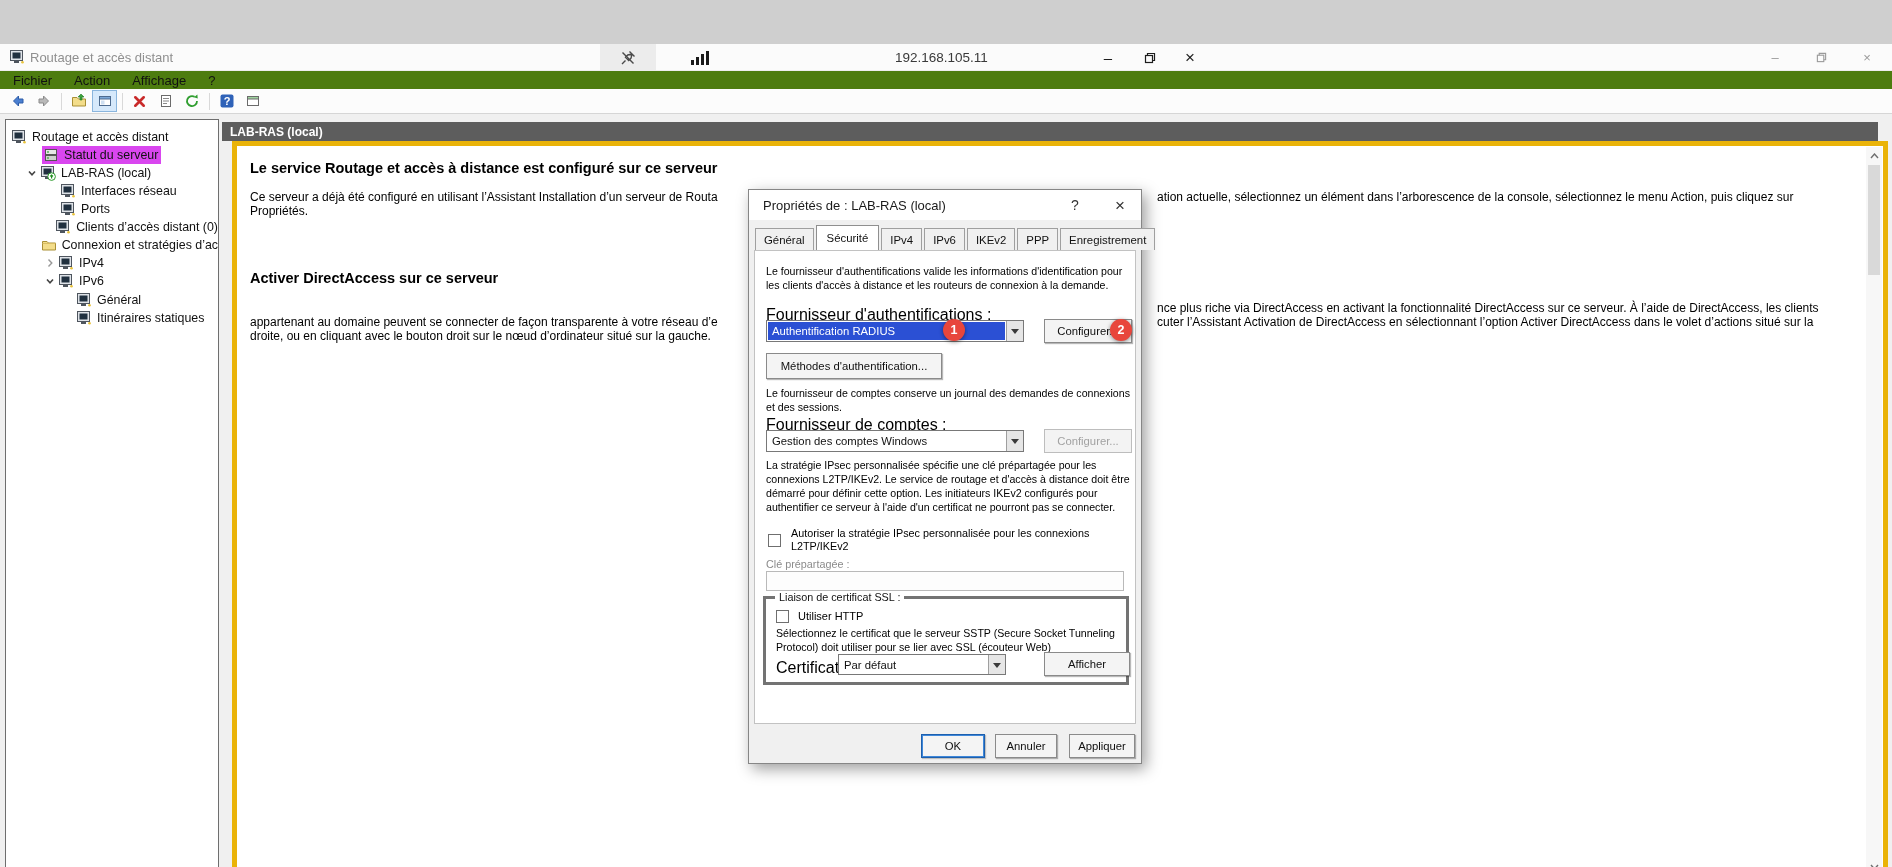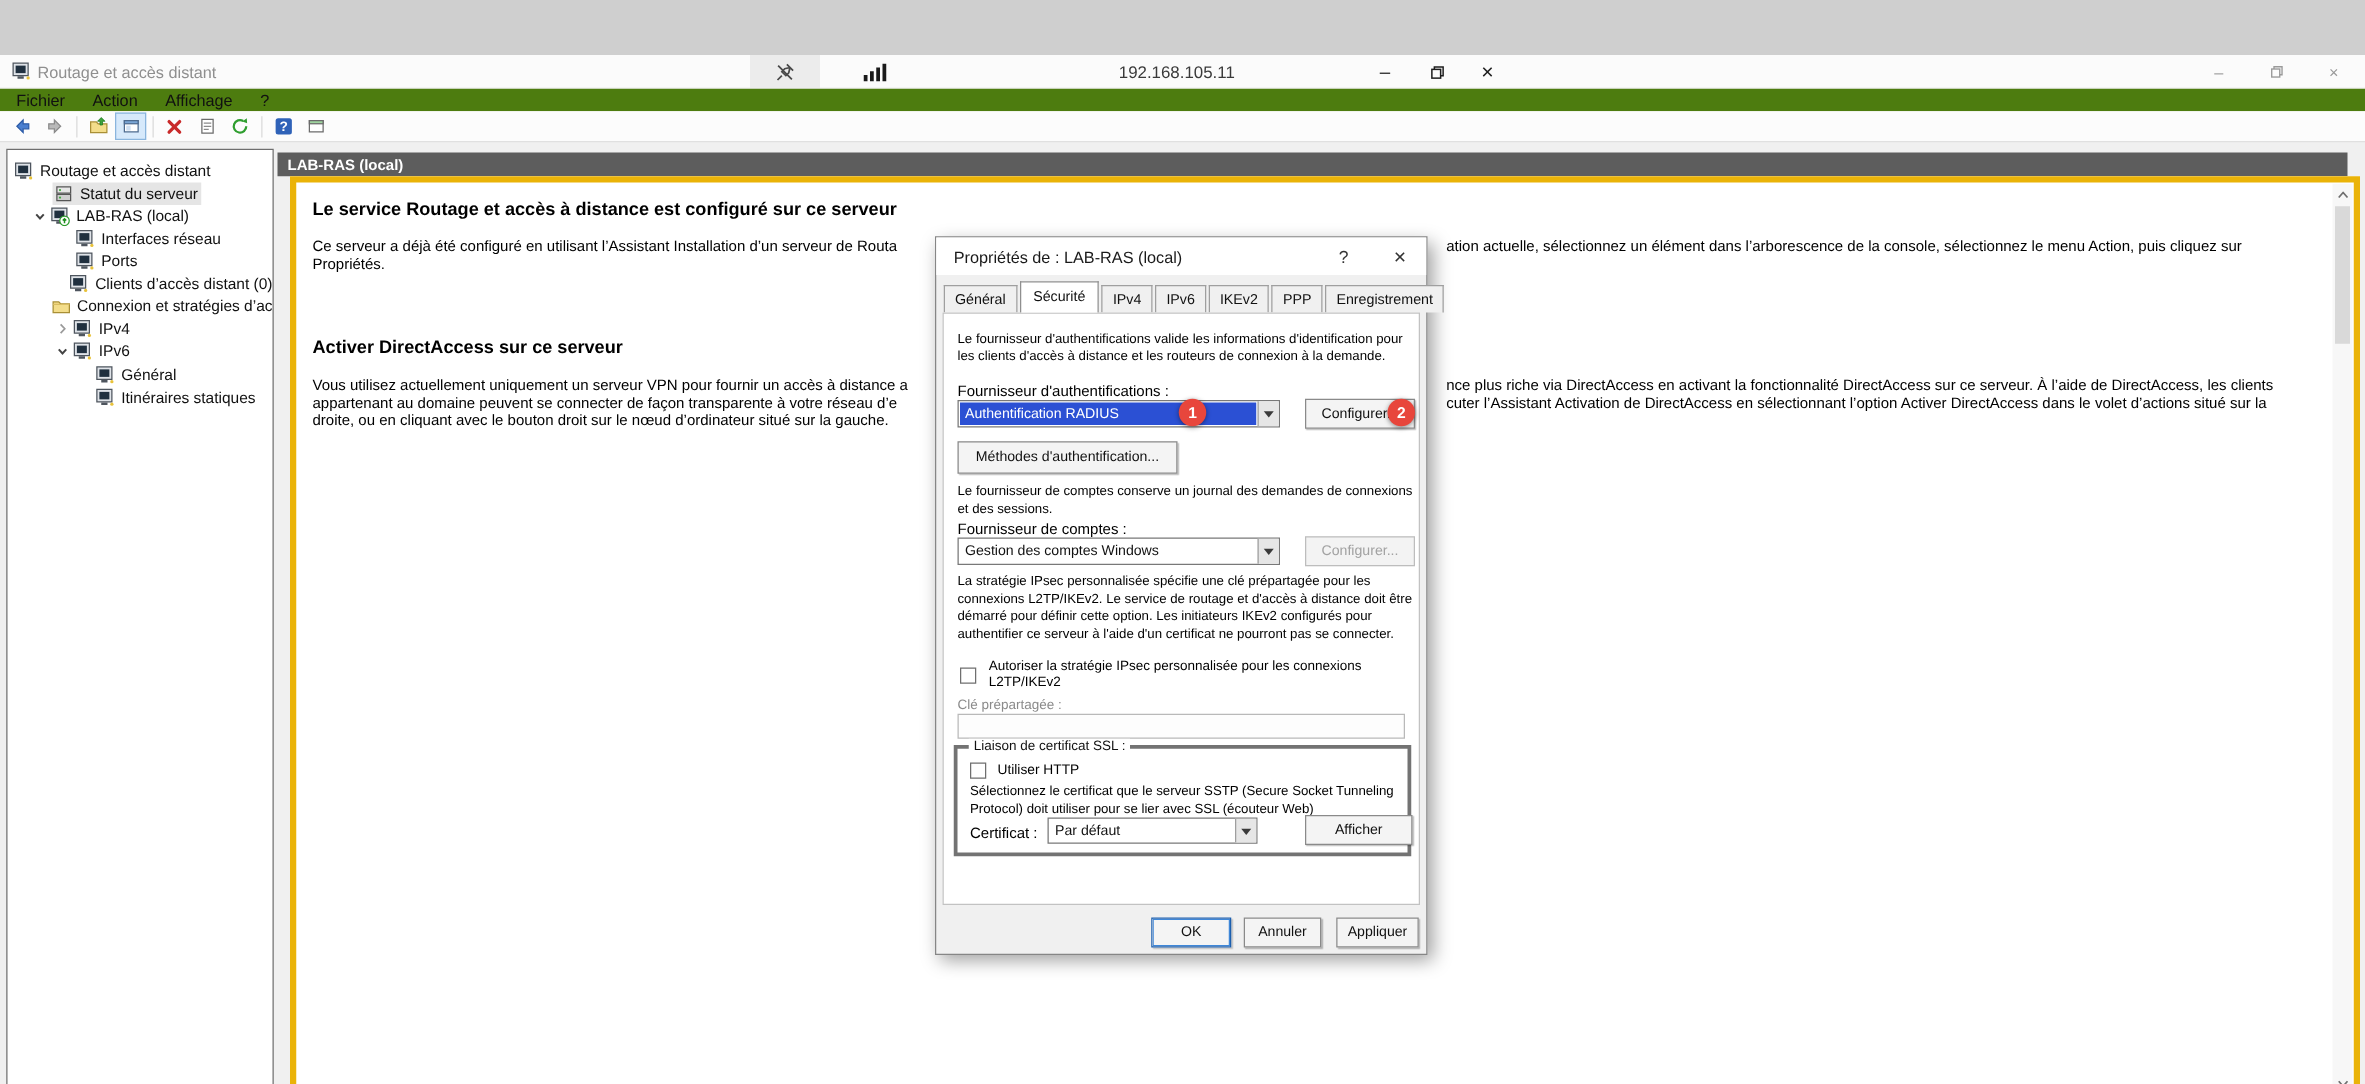--- a/index.html
+++ b/index.html
@@ -31,21 +31,21 @@
   
   .workspace{position:absolute;left:0;top:70px;width:1892px;height:775px;background:#f0f0f0}
 
   
   .tree{position:absolute;left:5px;top:75px;width:214px;height:762px;background:#fff;border:1px solid #6e6e6e;overflow:hidden}
   .trow{position:absolute;left:0;right:0;height:17px;display:flex;align-items:center;font-size:12.4px;white-space:nowrap}
   .sp{display:inline-block;height:1px}
   .chev{width:16px;height:16px;display:flex;align-items:center;justify-content:center;flex:none}
   .ticon{flex:none;margin-right:5px}
   .hl-wrap{display:inline-flex;align-items:center;padding:1px 3px 1px 1px}
-  .hl-wrap.sel{background:#e5e5e5}
+  .hl-wrap.sel{background:#d946ef}
   .hthumb{position:absolute;left:3px;bottom:6px;width:152px;height:3px;background:#9a9a9a}
 
   
   .dhdr{position:absolute;left:222px;top:78px;width:1656px;height:19px;background:#5d5d5d;color:#fff;font-weight:bold;font-size:12px;display:flex;align-items:center;padding-left:8px}
   .card{position:absolute;left:232px;top:97px;width:1656px;height:740px;background:#fff;border:5px solid #eab308}
   .h1{position:absolute;font-size:14.5px;font-weight:bold;color:#000;white-space:nowrap}
   .body-line{position:absolute;font-size:12px;color:#000;white-space:nowrap}
   .vscroll{position:absolute;right:1px;top:1px;bottom:1px;width:16px;background:#f7f7f7}
   .varrow{position:absolute;left:0;width:16px;height:17px;display:flex;align-items:center;justify-content:center}
   .vthumb{position:absolute;left:2px;top:18px;width:12px;height:110px;background:#d9d9d9}
@@ -54,21 +54,21 @@
   .dlg{position:absolute;left:748px;top:145px;width:394px;height:575px;background:#f0f0f0;border:1px solid #868686;
        box-shadow:4px 5px 14px rgba(0,0,0,.38);z-index:20;font-size:11.3px}
   .dlg-titlebar{position:absolute;left:0;top:0;right:0;height:30px;background:#fff}
   .dlg-title{position:absolute;left:14px;top:8px;font-size:13px;color:#1a1a1a;white-space:nowrap}
   .dlg-tbtn{position:absolute;top:0;height:30px;display:flex;align-items:center;justify-content:center;color:#333}
   .tabstrip{position:absolute;left:6px;top:35px;right:2px;height:25px;display:flex;align-items:flex-end}
   .tab{height:22px;padding:0 8px;display:flex;align-items:center;background:#f0f0f0;border:1px solid #9f9f9f;border-bottom:none;margin-right:2px;font-size:11.4px;position:relative}
   .tab.active{background:#fff;height:25px;z-index:6;padding:0 10px;border-color:#8f8f8f}
   .page{position:absolute;left:5px;right:5px;top:60px;height:474px;background:#fff;border:1px solid #c2c2c2}
   .dtext{position:absolute;font-size:10.6px;line-height:14px;color:#000;z-index:2}
-  .dlabel{position:absolute;font-size:12px;color:#000;white-space:nowrap;z-index:2}
+  .dlabel{position:absolute;font-size:16px;color:#000;white-space:nowrap;z-index:2}
   .dlabel.dis{color:#8b8b8b}
   .btn{position:absolute;display:flex;align-items:center;justify-content:center;background:#f4f4f4;border:1px solid #8a8a8a;
        box-shadow:1px 1px 1px rgba(0,0,0,.28);font-size:11.3px;color:#111;z-index:2;white-space:nowrap}
   .btn.disabled{color:#a2a2a2;border-color:#bdbdbd;box-shadow:none;background:#f3f3f3}
   .btn.default{border-color:#1c5fae;box-shadow:inset 0 0 0 1px #3f87d8,1px 1px 1px rgba(0,0,0,.2)}
   .combo{position:absolute;background:#fff;border:1px solid #787878;z-index:2}
   .cfield{position:absolute;left:1px;top:1px;bottom:1px;right:18px;display:flex;align-items:center;padding-left:4px;font-size:11.3px;overflow:hidden;white-space:nowrap}
   .combo.sel .cfield{background:#2b50d4;color:#fff}
   .cbtn{position:absolute;right:0;top:0;bottom:0;width:17px;background:#e6e6e6;border-left:1px solid #9f9f9f;display:flex;align-items:center;justify-content:center}
   .cbtn::after{content:"";width:0;height:0;border:4px solid transparent;border-top:5px solid #3a3a3a;margin-top:5px}
@@ -352,21 +352,20 @@
     <span>LAB-RAS (local)</span>
   </div>
 
   <div class="card">
     <div class="h1" style="left:13px;top:14px">Le service Routage et accès à distance est configuré sur ce serveur</div>
     <div class="body-line" style="left:13px;top:44px">Ce serveur a déjà été configuré en utilisant l’Assistant Installation d’un serveur de Routa</div>
     <div class="body-line" style="left:920px;top:44px">ation actuelle, sélectionnez un élément dans l’arborescence de la console, sélectionnez le menu Action, puis cliquez sur</div>
     <div class="body-line" style="left:13px;top:58px">Propriétés.</div>
 
     <div class="h1" style="left:13px;top:124px">Activer DirectAccess sur ce serveur</div>
-    <div class="body-line" style="left:13px;top:155px">Vous utilisez actuellement uniquement un serveur VPN pour fournir un accès à distance a</div>
     <div class="body-line" style="left:920px;top:155px">nce plus riche via DirectAccess en activant la fonctionnalité DirectAccess sur ce serveur. À l’aide de DirectAccess, les clients</div>
     <div class="body-line" style="left:13px;top:169px">appartenant au domaine peuvent se connecter de façon transparente à votre réseau d’e</div>
     <div class="body-line" style="left:920px;top:169px">cuter l’Assistant Activation de DirectAccess en sélectionnant l’option Activer DirectAccess dans le volet d’actions situé sur la</div>
     <div class="body-line" style="left:13px;top:183px">droite, ou en cliquant avec le bouton droit sur le nœud d’ordinateur situé sur la gauche.</div>
 
     <div class="vscroll">
       <div class="varrow" style="top:0">
         <svg width="9" height="6" viewBox="0 0 9 6">
             <polyline points="1,5 4.5,1 8,5" fill="none" stroke="#6f6f6f" stroke-width="1.4"></polyline>
           </svg>

